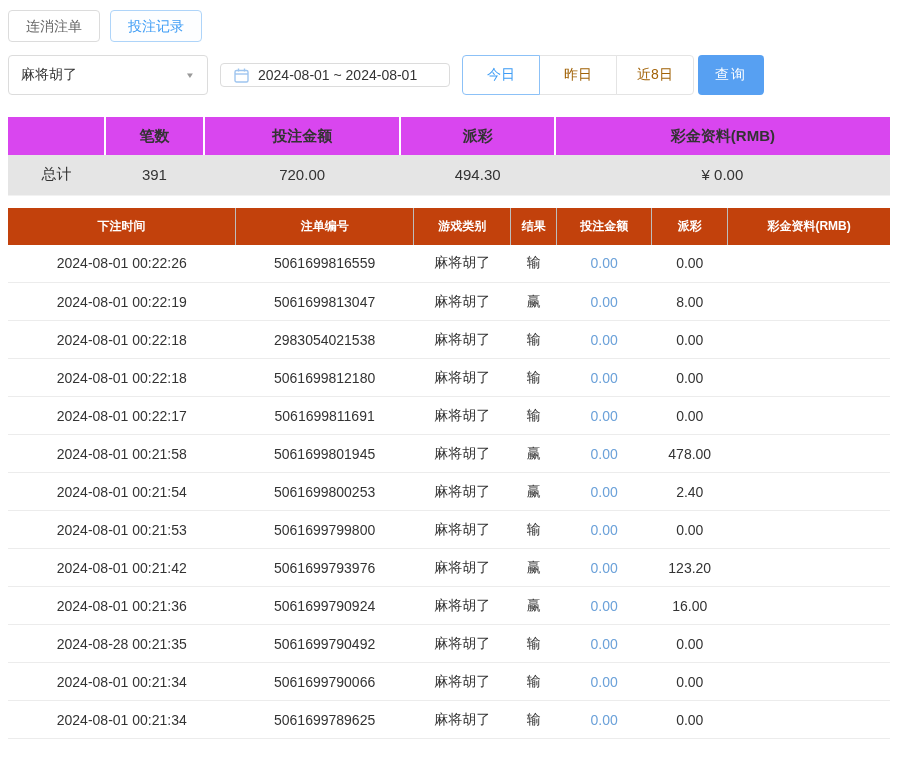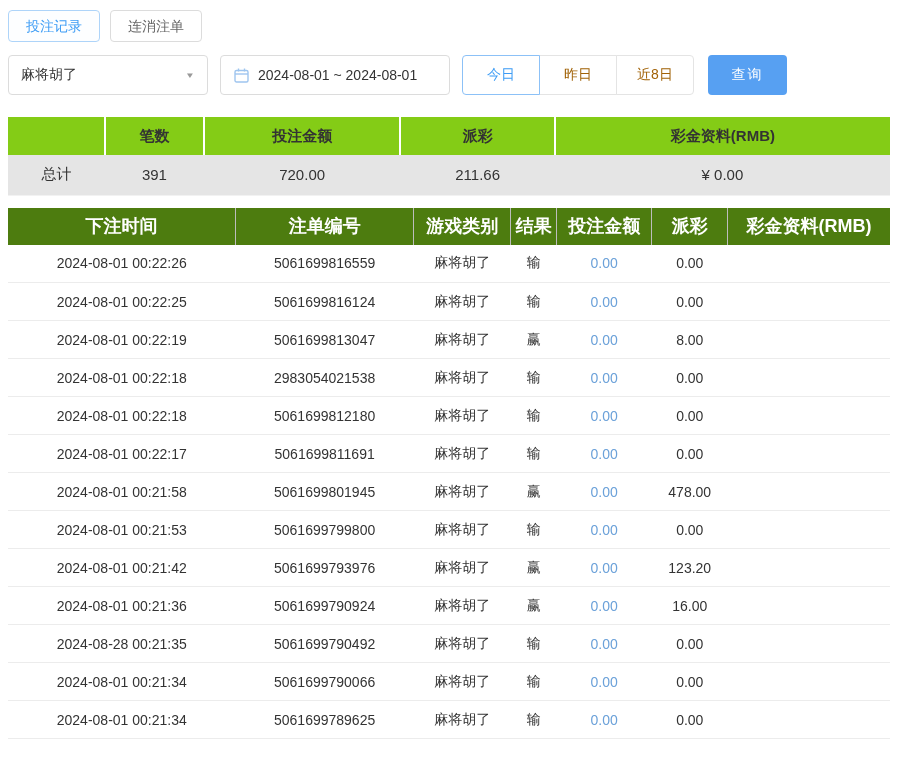--- a/index.html
+++ b/index.html
@@ -24,75 +24,75 @@
   
   .filters { display: flex; align-items: center; margin-bottom: 22px; }
   .select {
     width: 200px; height: 40px; border: 1px solid #dcdcdc; border-radius: 4px;
     display: flex; align-items: center; justify-content: space-between;
     padding: 0 12px; font-size: 14px; color: #333; margin-right: 12px;
     cursor: pointer; background: #fff;
   }
   .caret { color: #999; font-size: 10px; transform: scaleY(0.8); }
   .datebox {
-    width: 230px; height: 40px; border: 1px solid #dcdcdc; border-radius: 4px;
+    width: 230px; height: 24px; border: 1px solid #dcdcdc; border-radius: 4px;
     display: flex; align-items: center; gap: 9px;
     padding: 0 13px; font-size: 14px; color: #333; margin-right: 12px;
     cursor: pointer; background: #fff;
   }
   .cal-icon { display: inline-flex; flex: 0 0 auto; }
-  .quick { display: flex; margin-right: 14px; }
+  .quick { display: flex; margin-right: 4px; }
   .quick button {
     height: 40px; width: 78px; background: #fff; border: 1px solid #e4e4e4;
     font-size: 14px; color: #a16207; cursor: pointer; margin-left: -1px;
     font-family: inherit;
   }
   .quick button:first-child { border-radius: 4px 0 0 4px; margin-left: 0; }
   .quick button:last-child { border-radius: 0 4px 4px 0; }
   .quick button.active { color: #3d9cf5; border-color: #8cc1f7; position: relative; z-index: 1; }
   .search-btn {
-    height: 40px; width: 79px; background: #57a0f2; color: #fff;
+    height: 40px; width: 66px; background: #57a0f2; color: #fff;
     border: none; border-radius: 4px; font-size: 14px; cursor: pointer;
     font-family: inherit; letter-spacing: 2px;
   }
 
   
   table { width: 100%; border-collapse: collapse; table-layout: fixed; }
   .summary { margin-bottom: 12px; }
   .summary th {
-    background: #84cc16; height: 38px; font-size: 15px; color: #333;
+    background: #d946ef; height: 38px; font-size: 15px; color: #333;
     font-weight: bold; border-right: 2px solid #fff; text-align: center; margin-left: 32px;
   }
   .summary th:last-child { border-right: none; }
   .summary td {
     height: 40px; text-align: center; font-size: 15px; color: #333;
     border-bottom: 1px solid #f2f2f2; background: #e5e5e5;
   }
 
   
   .records th {
-    background: #4d7c0f; color: #fff; height: 37px; font-size: 18px;
+    background: #c2410c; color: #fff; height: 37px; font-size: 12px;
     font-weight: bold; border-right: 1px solid #bdbdbd; text-align: center;
   }
   .records th:last-child { border-right: none; }
   .records td {
     height: 38px; text-align: center; font-size: 14px; color: #333;
     border-bottom: 1px solid #ececec; background: #fff;
     white-space: nowrap; overflow: hidden;
   }
   .amt-link { color: #6ba1d9; text-decoration: none; cursor: pointer; }
 </style>
 </head>
 <body>
 
 <div class="page">
 
   <div class="tabs">
+    <button class="tab">连消注单</button>
     <button class="tab active">投注记录</button>
-    <button class="tab">连消注单</button>
   </div>
 
   <div class="filters">
     <div class="select">
       <span>麻将胡了</span>
       <span class="caret">▼</span>
     </div>
 
     <div class="datebox">
       <span class="cal-icon">
@@ -130,21 +130,21 @@
         <th>投注金额</th>
         <th>派彩</th>
         <th>彩金资料(RMB)</th>
       </tr>
     </thead>
     <tbody>
       <tr>
         <td>总计</td>
         <td>391</td>
         <td>720.00</td>
-        <td>211.66</td>
+        <td>494.30</td>
         <td>¥ 0.00</td>
       </tr>
     </tbody>
   </table>
 
   <table class="records">
     <colgroup>
       <col style="width:25.8%">
         <col style="width:20.2%">
         <col style="width:11%">
@@ -168,29 +168,20 @@
         <tr>
           <td>2024-08-01 00:22:26</td>
           <td>5061699816559</td>
           <td>麻将胡了</td>
           <td>输</td>
           <td><a class="amt-link">0.00</a></td>
           <td>0.00</td>
           <td></td>
         </tr>
         <tr>
-          <td>2024-08-01 00:22:25</td>
-          <td>5061699816124</td>
-          <td>麻将胡了</td>
-          <td>输</td>
-          <td><a class="amt-link">0.00</a></td>
-          <td>0.00</td>
-          <td></td>
-        </tr>
-        <tr>
           <td>2024-08-01 00:22:19</td>
           <td>5061699813047</td>
           <td>麻将胡了</td>
           <td>赢</td>
           <td><a class="amt-link">0.00</a></td>
           <td>8.00</td>
           <td></td>
         </tr>
         <tr>
           <td>2024-08-01 00:22:18</td>
@@ -222,20 +213,29 @@
         <tr>
           <td>2024-08-01 00:21:58</td>
           <td>5061699801945</td>
           <td>麻将胡了</td>
           <td>赢</td>
           <td><a class="amt-link">0.00</a></td>
           <td>478.00</td>
           <td></td>
         </tr>
         <tr>
+          <td>2024-08-01 00:21:54</td>
+          <td>5061699800253</td>
+          <td>麻将胡了</td>
+          <td>赢</td>
+          <td><a class="amt-link">0.00</a></td>
+          <td>2.40</td>
+          <td></td>
+        </tr>
+        <tr>
           <td>2024-08-01 00:21:53</td>
           <td>5061699799800</td>
           <td>麻将胡了</td>
           <td>输</td>
           <td><a class="amt-link">0.00</a></td>
           <td>0.00</td>
           <td></td>
         </tr>
         <tr>
           <td>2024-08-01 00:21:42</td>

